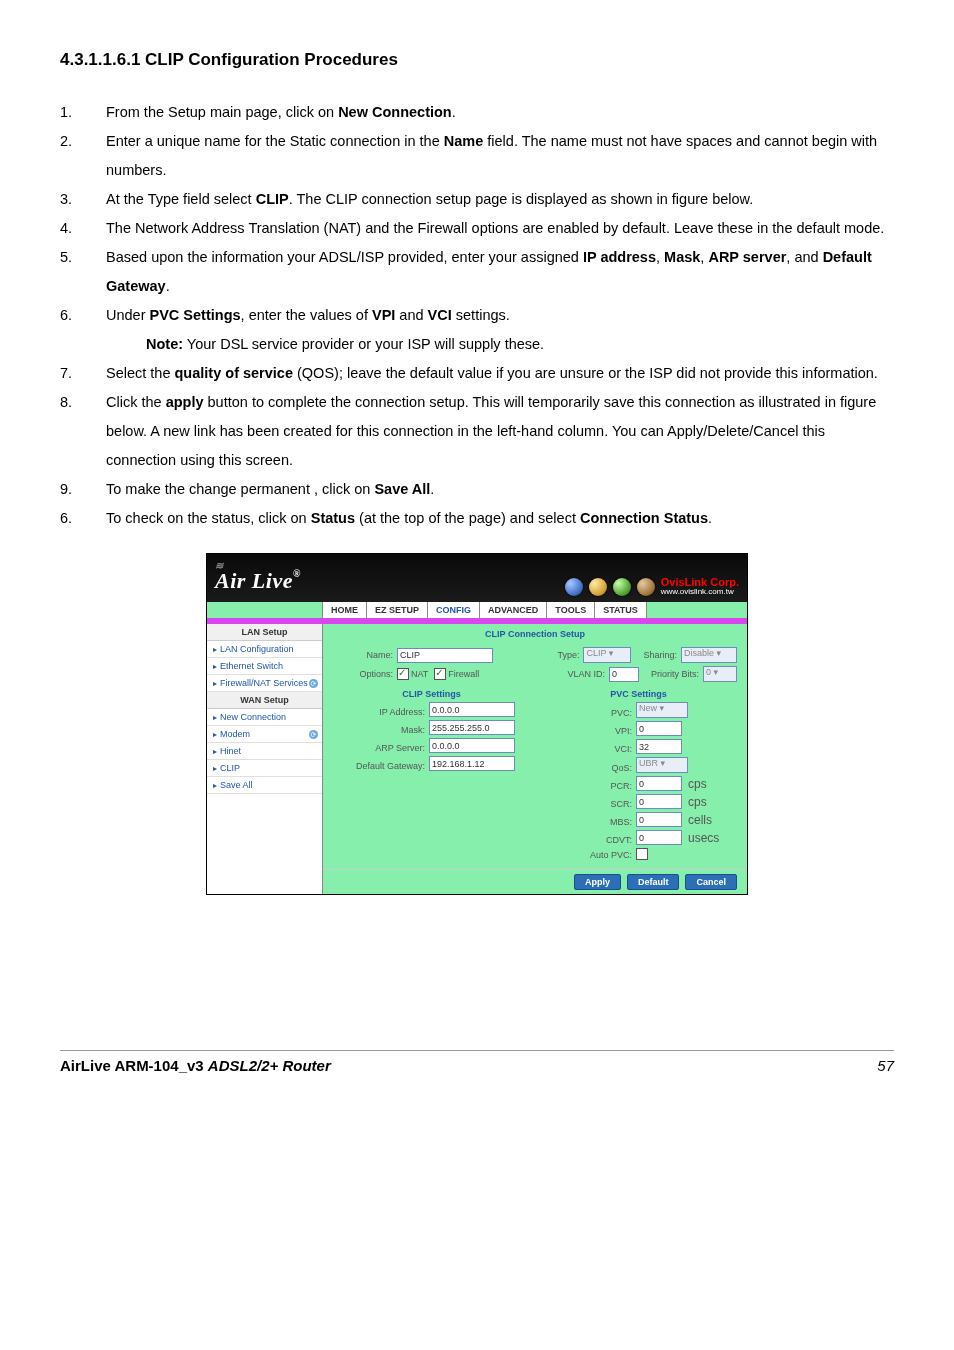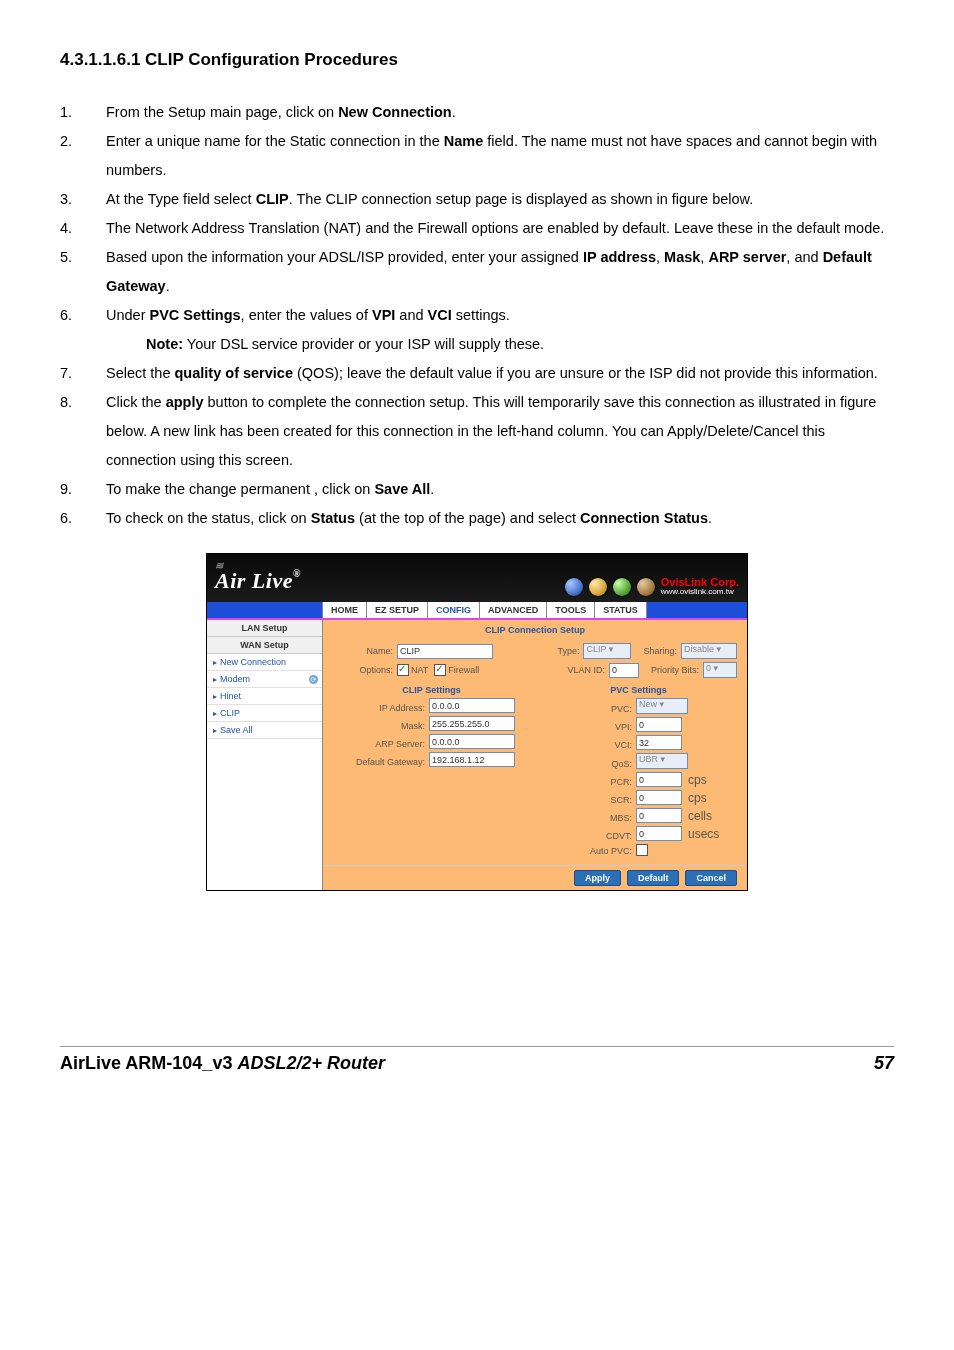--- a/index.html
+++ b/index.html
@@ -101,22 +101,22 @@
   .globe.g4{ background: radial-gradient(circle at 30% 30%, #e2c9a1, #a87d42 60%, #5a3f18);}
   .ovis {
     color:#f00; font-weight:bold; font-size:11px; line-height:1;
   }
   .ovis .sub{
     color:#fff; font-weight:normal; font-size:8px; display:block;
   }
 
   .tabrow {
     display:flex;
-    background:#1d4ed8;
-    border-bottom:2px solid #d946ef;
+    background:#86efac;
+    border-bottom:6px solid #d946ef;
   }
   .tabrow .spacer-l{ width:115px; border-right:1px solid #888;}
   .tab {
     border-right:1px solid #888;
     padding:3px 8px;
     font-size:9px;
     font-weight:bold;
     color:#333;
     background:#fff;
   }
@@ -153,21 +153,21 @@
     color:#2255aa; font-size:8px; margin-right:3px;
   }
   .side-item .refresh{
     width:9px;height:9px;border-radius:50%;
     background:#6fa8dc;
     font-size:7px;color:#fff;text-align:center;line-height:9px;
   }
   .main{
     flex:1;
     padding:0;
-    background:#fdba74;
+    background:#86efac;
   }
   .main-title{
     text-align:center;
     font-weight:bold;
     color:#2255aa;
     font-size:9px;
     padding:5px 0;
   }
   .form-area{
     padding: 0 10px 6px 10px;
@@ -241,29 +241,29 @@
     border-radius:2px;
   }
 
   .footer-line{
     border-top:1px solid #999;
     margin: 0 60px;
   }
   .footer{
     display:flex;
     justify-content:space-between;
-    font-size:18px;
+    font-size:15px;
     padding: 6px 60px 30px 60px;
     font-weight:bold;
     font-style:italic;
   }
   .footer .l{ font-style:normal;}
   .footer .l .b{ font-weight:bold;}
   .footer .l .i{ font-style:italic; font-weight:bold;}
-  .footer .r{ font-style:italic; font-weight:bold;text-align:center;}
+  .footer .r{ font-style:italic; font-weight:normal;text-align:center;}
 </style>
 </head>
 <body>
 
 <div class="page">
   <div class="section-title">4.3.1.1.6.1 CLIP Configuration Procedures</div>
 
   <ol class="steps" id="steps">
       <li>
         <div class="num">1.</div>
@@ -334,20 +334,32 @@
           <div class="tab active">CONFIG</div>
           <div class="tab">ADVANCED</div>
           <div class="tab">TOOLS</div>
           <div class="tab">STATUS</div>
           <div class="spacer-r"></div>
         </div>
 
       <div class="shot-body">
         <div class="sidebar">
           <div class="side-head">LAN Setup</div>
+          <div id="lan-items">
+              <div class="side-item">
+                <span><span class="tri">▸</span>LAN Configuration</span>
+              </div>
+              <div class="side-item">
+                <span><span class="tri">▸</span>Ethernet Switch</span>
+              </div>
+              <div class="side-item">
+                <span><span class="tri">▸</span>Firewall/NAT Services</span>
+                <span class="refresh">⟳</span>
+              </div>
+            </div>
           <div class="side-head">WAN Setup</div>
           <div id="wan-items">
               <div class="side-item">
                 <span><span class="tri">▸</span>New Connection</span>
               </div>
               <div class="side-item">
                 <span><span class="tri">▸</span>Modem</span>
                 <span class="refresh">⟳</span>
               </div>
               <div class="side-item">

